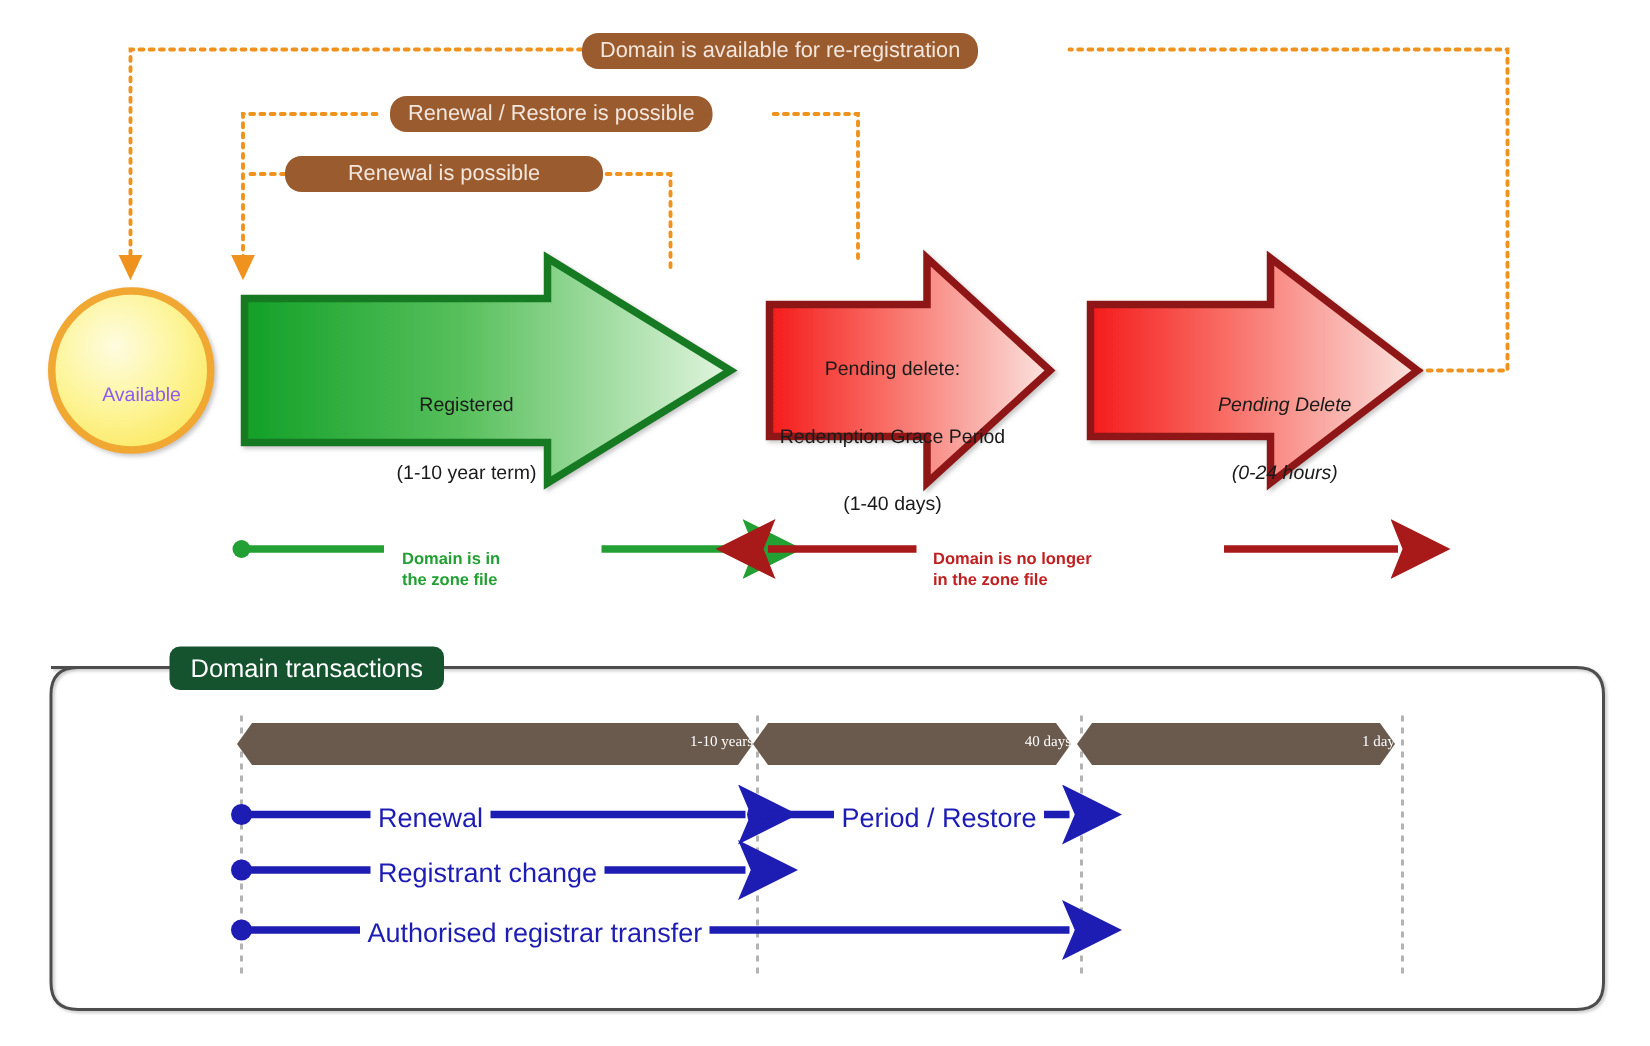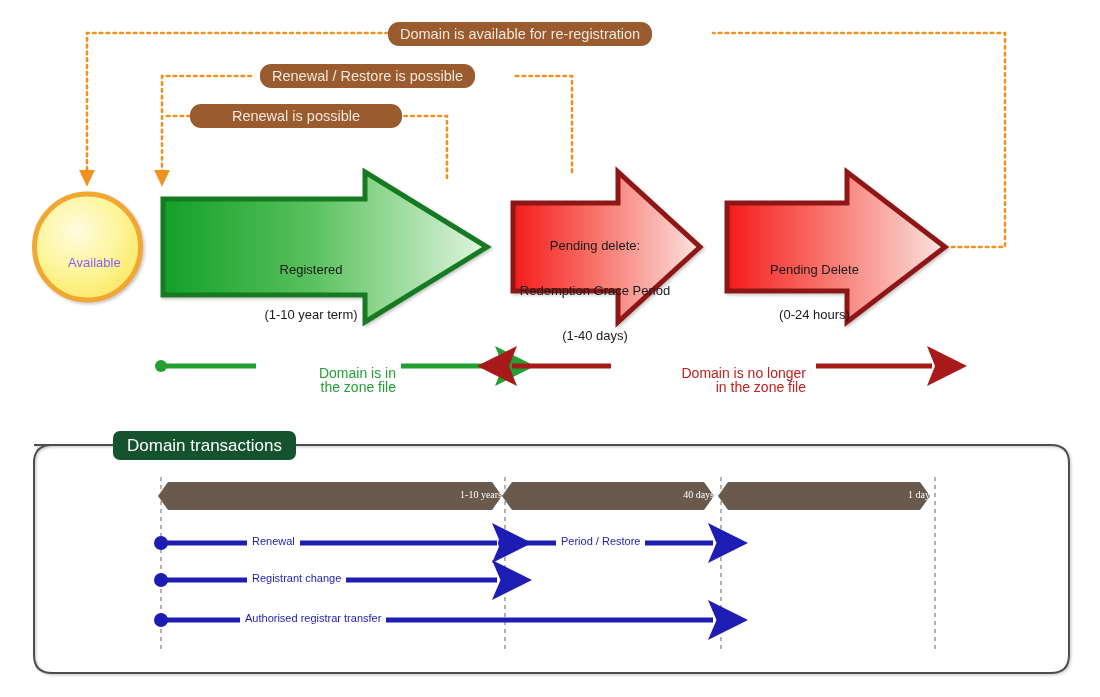--- a/index.html
+++ b/index.html
@@ -48,24 +48,25 @@
     border-radius: 11px;
     display: flex;
     align-items: center;
     justify-content: center;
     padding: 1px 12px;
     white-space: nowrap;
   }
   
   .legend-text {
     position: absolute;
-    font-size: 14px;
+    font-size: 11px;
     line-height: 14px;
-    text-align: right;
+    text-align: left;
     white-space: pre-line;
+    font-weight: bold;
   }
   .legend-green { color: #22a033; }
   .legend-red   { color: #c02020; }
   
   .panel-tab {
     position: absolute;
     background: #14532d;
     color: #ffffff;
     font-size: 17px;
     line-height: 1;
@@ -79,21 +80,21 @@
     position: absolute;
     color: #ffffff;
     font-size: 10px;
     text-align: right;
     line-height: 1;
     font-family: Liberation Serif, serif;
   }
   .txn-text {
     position: absolute;
     color: #1d1db4;
-    font-size: 11px;
+    font-size: 18px;
     line-height: 1;
     white-space: nowrap;
     background: #ffffff;
     padding: 0 5px;
   }
 </style>
 </head>
 <body>
 
 <div id="stage">
@@ -220,21 +221,21 @@
     <div>Registered</div>
     <div>(1-10 year term)</div>
   </div>
 
   <div class="lbl stage-text" style="left:505px; top:208px; width:180px;">
     <div>Pending delete:</div>
     <div>Redemption Grace Period</div>
     <div>(1-40 days)</div>
   </div>
 
-  <div class="lbl stage-text" style="left:732px; top:232px; width:165px;">
+  <div class="lbl stage-text" style="left:774px; top:232px; width:165px;font-style:italic;">
     <div>Pending Delete</div>
     <div>(0-24 hours)</div>
   </div>
 
   <div class="legend-text legend-green" style="left:268px; top:352px; width:128px;">
     <span>Domain is in
 the zone file</span>
   </div>
   <div class="legend-text legend-red" style="left:622px; top:352px; width:184px;">
     <span>Domain is no longer

